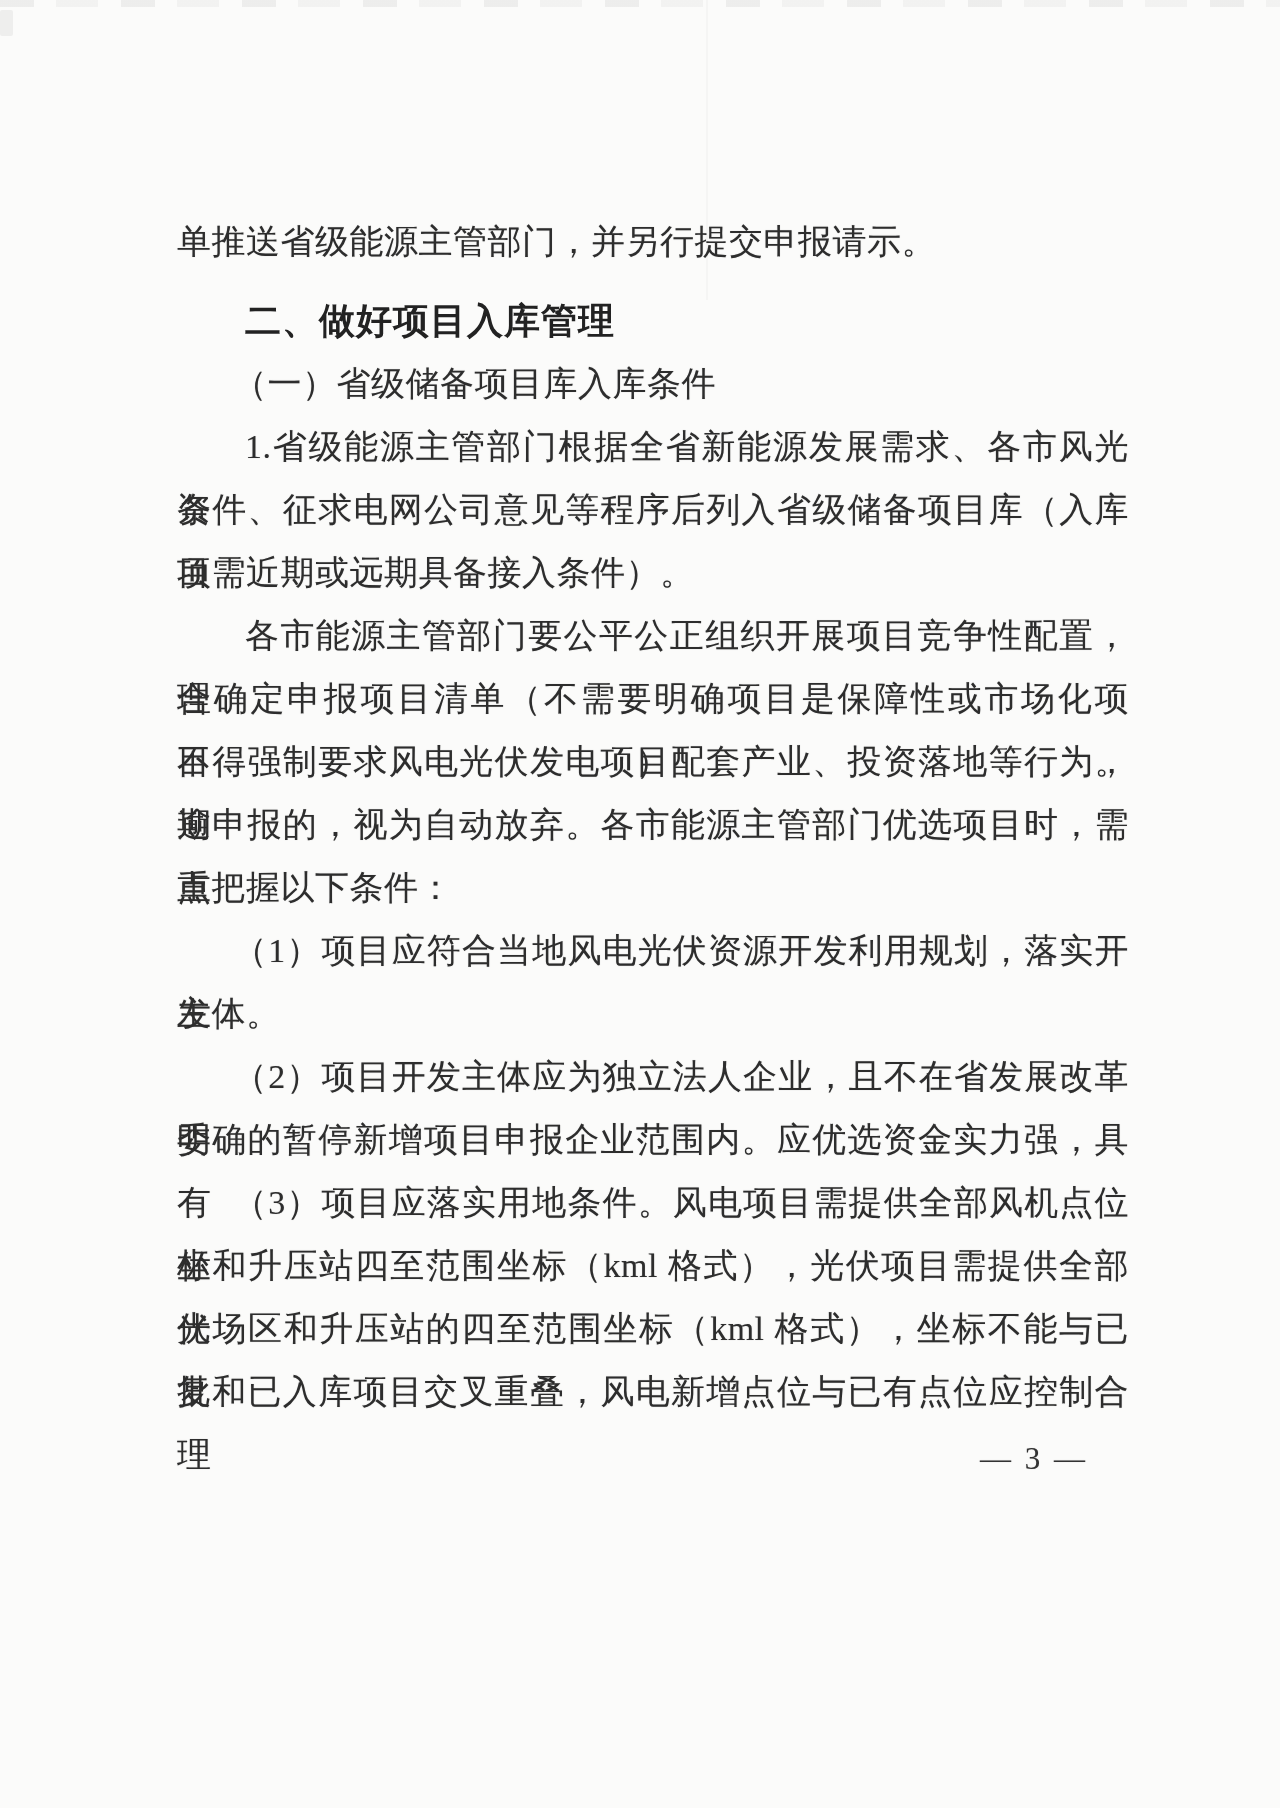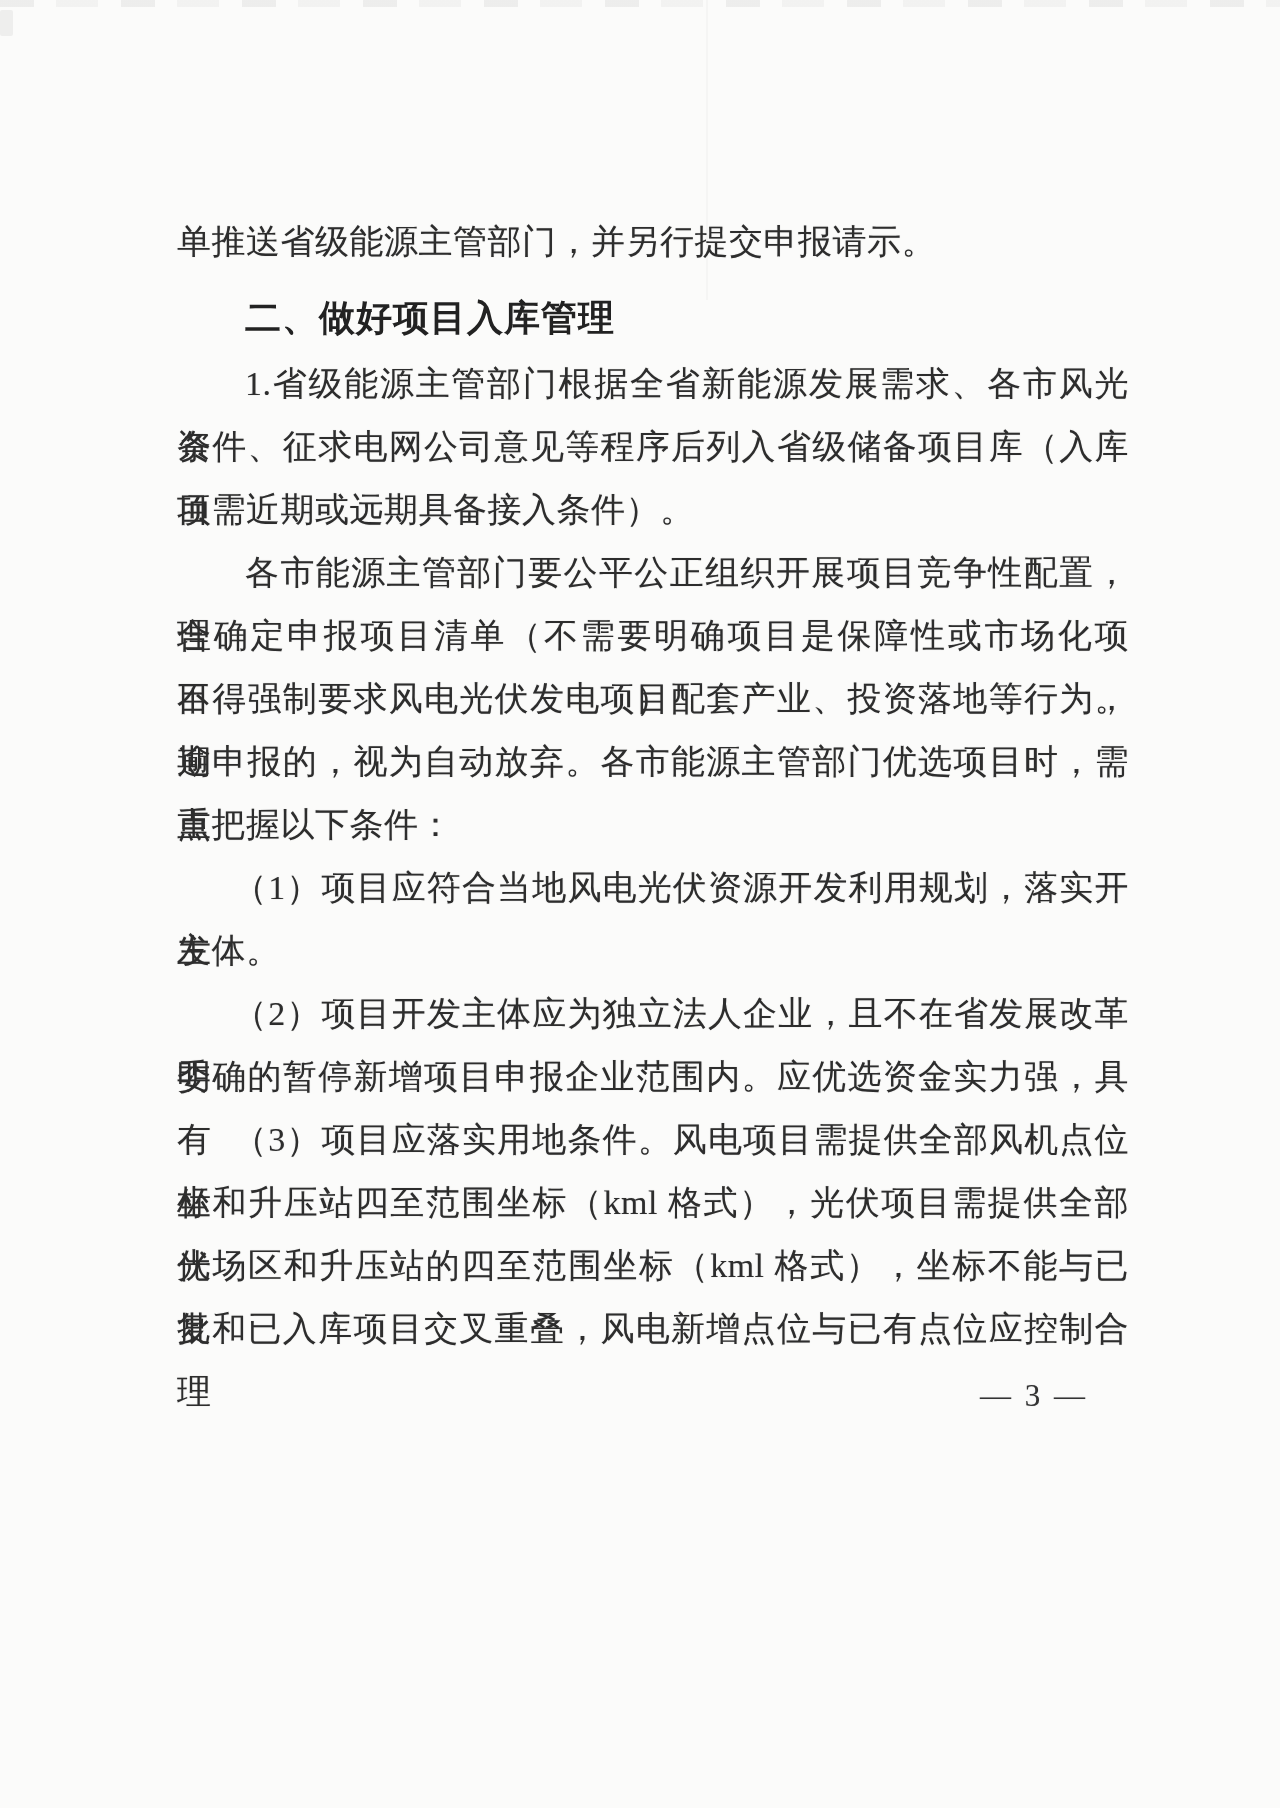--- a/index.html
+++ b/index.html
@@ -58,21 +58,21 @@
   }
   .line.justify {
     white-space: normal;
     text-align: justify;
     text-align-last: justify;
     font-family: Liberation Serif, serif;
   }
   .line.indent   { text-indent: 68px; }
   .line.indent-p { text-indent: 56px; } 
   .line.heading {
-    font-family: Liberation Mono, monospace;
+    font-family: Liberation Sans, sans-serif;
     font-weight: 700;
     font-size: 36px;
     letter-spacing: 1px;
     color: #222;
     margin-top: 16px;
     text-shadow: none;
   }
   .page-number {
     margin-top: 14px;
     height: 44px;
@@ -90,20 +90,21 @@
 
 <div class="page">
   <div class="scan-strip"></div>
   <div class="scan-notch"></div>
   <div class="fold-line"></div>
 
   <main class="content">
     <div id="lines">
         <div class="line">单推送省级能源主管部门，并另行提交申报请示。</div>
         <div class="line heading indent">二、做好项目入库管理</div>
+        <div class="line indent-p">（一）省级储备项目库入库条件</div>
         <div class="line indent justify">1.省级能源主管部门根据全省新能源发展需求、各市风光资</div>
         <div class="line justify">条件、征求电网公司意见等程序后列入省级储备项目库（入库项</div>
         <div class="line">目需近期或远期具备接入条件）。</div>
         <div class="line indent justify">各市能源主管部门要公平公正组织开展项目竞争性配置，合</div>
         <div class="line justify">理确定申报项目清单（不需要明确项目是保障性或市场化项目），</div>
         <div class="line justify">不得强制要求风电光伏发电项目配套产业、投资落地等行为。逾</div>
         <div class="line justify">期申报的，视为自动放弃。各市能源主管部门优选项目时，需重</div>
         <div class="line">点把握以下条件：</div>
         <div class="line indent-p justify">（1）项目应符合当地风电光伏资源开发利用规划，落实开发</div>
         <div class="line">主体。</div>

